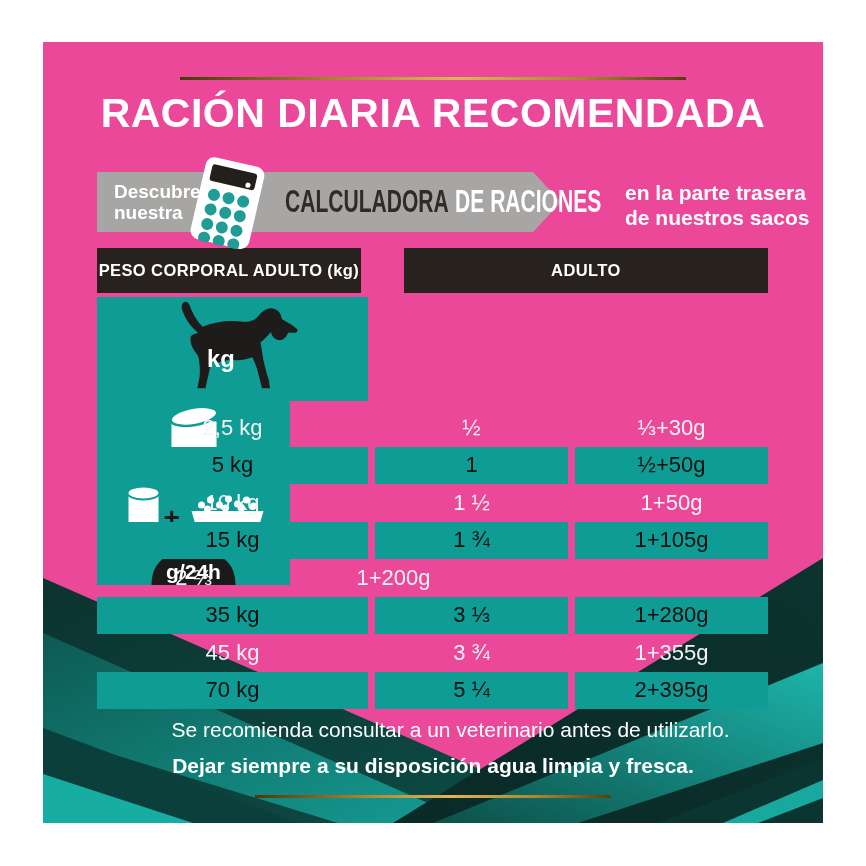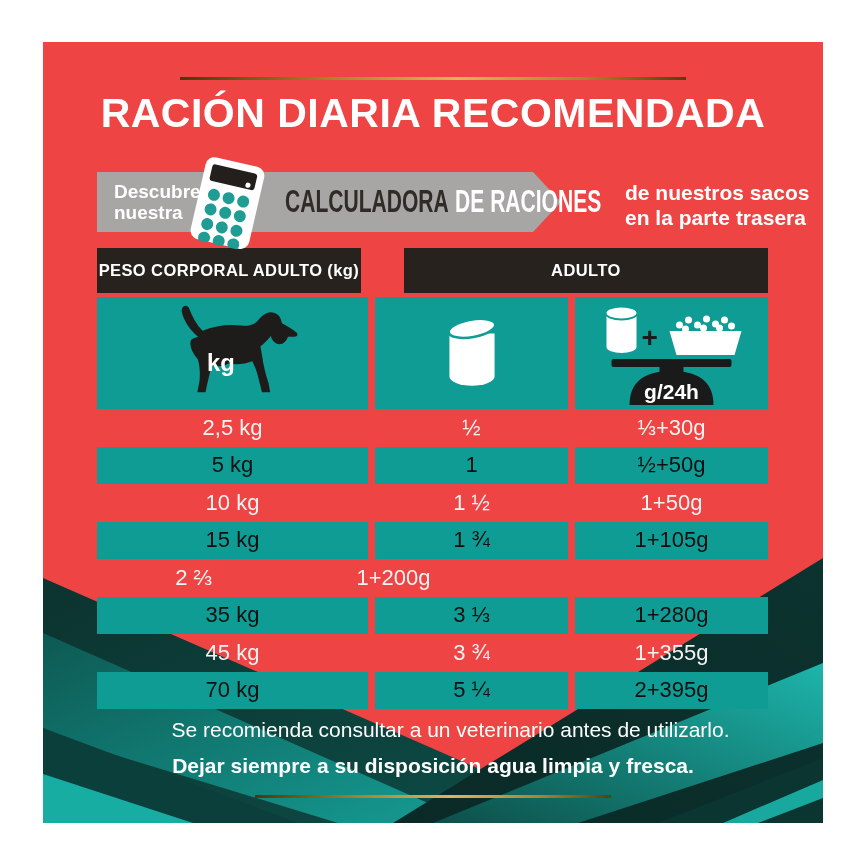--- a/index.html
+++ b/index.html
@@ -3,21 +3,21 @@
 <meta charset="utf-8">
 <style>
   html,body{margin:0;padding:0;}
   body{
     width:866px;height:866px;background:#ffffff;position:relative;
     font-family:"Liberation Sans", sans-serif;
     -webkit-font-smoothing:antialiased;
   }
   .panel{
     position:absolute;left:43px;top:42px;width:780px;height:781px;
-    background:#ef4444;overflow:hidden;
+    background:#ec4899;overflow:hidden;
   }
   .content{position:absolute;inset:0;z-index:2;}
   .decor{position:absolute;z-index:1;}
   .decor-left{left:0;bottom:0;}
   .decor-right{right:0;bottom:0;}
 
   .gold-line{
     height:3px;
     background:linear-gradient(90deg,#4a370e 0%,#a8842e 30%,#dcb659 55%,#a8842e 80%,#54400f 100%);
   }
@@ -54,21 +54,21 @@
 
   
   .thead{position:absolute;left:54px;top:206px;width:671px;height:45px;display:flex;gap:36px;}
   .th{
     background:#27221e;color:#ffffff;font-weight:600;font-size:16.5px;letter-spacing:.4px;
     display:flex;align-items:center;justify-content:center;white-space:nowrap;
   }
   .th1{width:271px;margin-right:7px;}
   .th2{width:374px;}
 
-  .icons-row{position:absolute;left:54px;top:255px;width:671px;height:112px;display:flex;}
+  .icons-row{position:absolute;left:54px;top:255px;width:671px;height:112px;display:flex;flex-direction:column;}
   .icell{background:#0f9c95;display:flex;align-items:center;justify-content:center;}
   .ic1{width:271px;margin-right:7px;}
   .ic2{width:193px;margin-right:7px;}
   .ic3{width:193px;}
 
   .rows{position:absolute;left:54px;top:367px;width:671px;}
   .row{display:flex;height:37.5px;}
   .cell{
     display:flex;align-items:center;justify-content:center;
     font-size:22px;font-weight:400;color:#f3f3f3;white-space:nowrap;
@@ -151,22 +151,22 @@
               <circle cx="31" cy="82" r="6"></circle>
               <circle cx="46" cy="82" r="6"></circle>
           </g>
         </svg>
       </div>
       <div class="calc-text">
         <span class="calc-dark">CALCULADORA</span>
         <span class="calc-light">DE RACIONES</span>
       </div>
       <div class="location">
+        <div>en la parte trasera</div>
         <div>de nuestros sacos</div>
-        <div>en la parte trasera</div>
       </div>
     </div>
 
     <div class="thead">
       <div class="th th1">PESO CORPORAL ADULTO (kg)</div>
       <div class="th th2">ADULTO</div>
     </div>
 
     <div class="icons-row">
       <div class="icell ic1">

